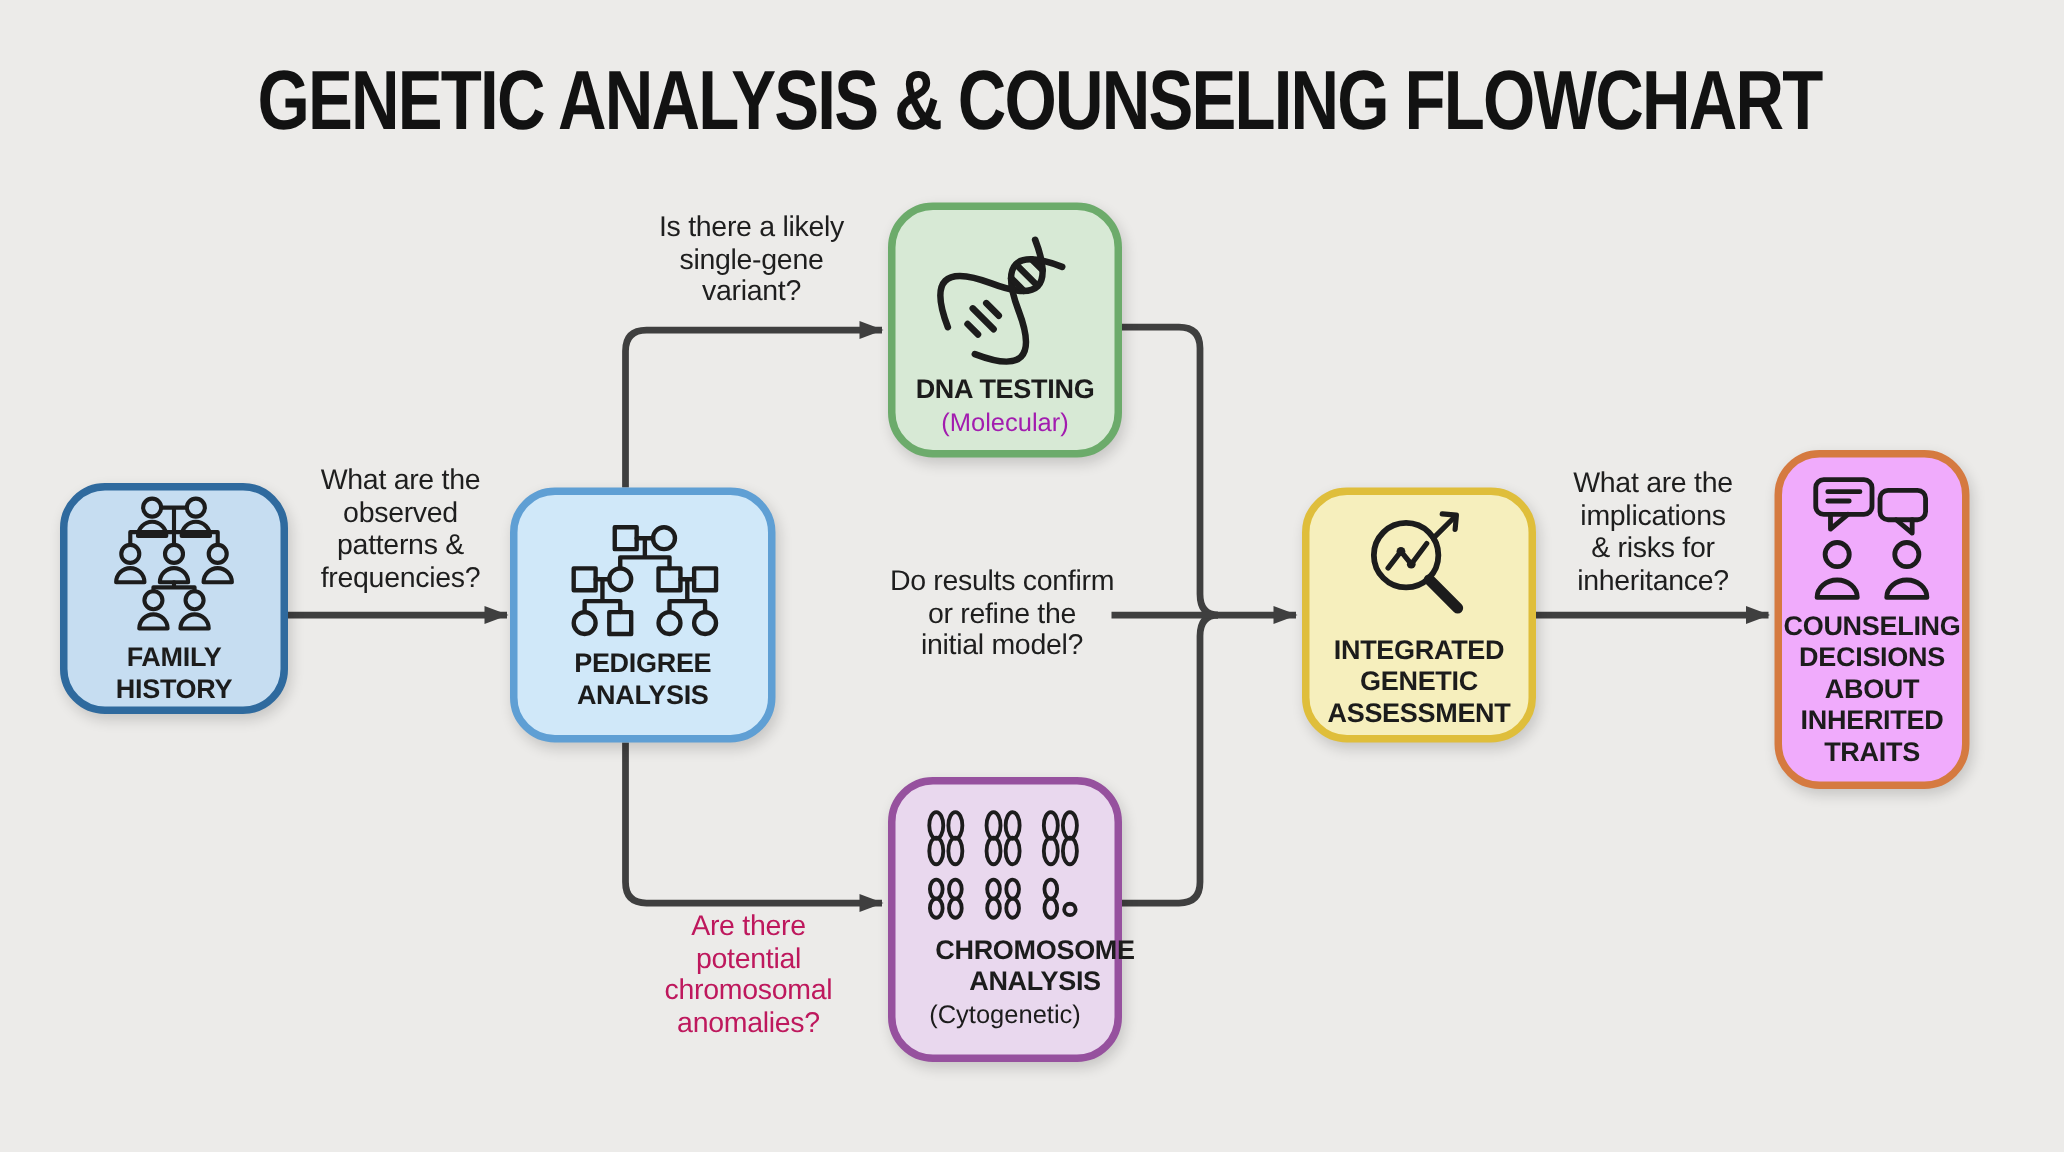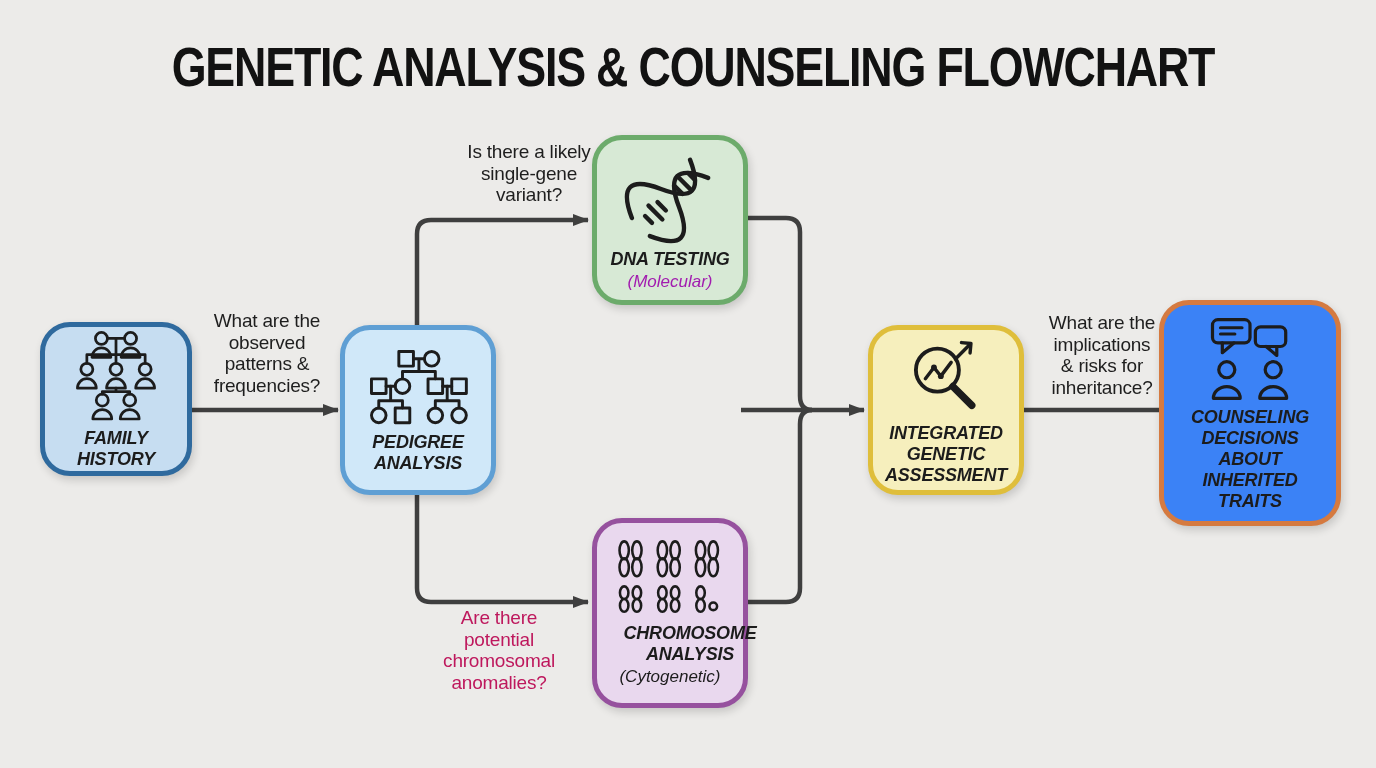--- a/index.html
+++ b/index.html
@@ -11,21 +11,21 @@
   .title {
     position:absolute; top:34px; left:0; width:100%;
     text-align:center; font-size:56px; font-weight:700; letter-spacing:-1.5px;
     transform:scaleX(0.80); transform-origin:center; white-space:nowrap;
   }
   .node {
     position:absolute; box-sizing:border-box;
     border-style:solid; border-width:5px; border-radius:30px;
     box-shadow:2px 4px 9px rgba(0,0,0,0.16);
     display:flex; flex-direction:column; align-items:center; justify-content:center;
-    gap:3px; padding:8px 4px;font-style:italic;
+    gap:3px; padding:8px 4px;
   }
   .node .label {
     font-weight:700; font-size:18px; line-height:1.16; text-align:center;
     white-space:pre-line; letter-spacing:-0.2px;
   }
   .node .sub { font-size:17px; line-height:1.1; text-align:center; }
   .q {
     position:absolute; font-size:19px; line-height:1.14; text-align:center;
     white-space:pre-line; letter-spacing:-0.2px;
   }
@@ -75,21 +75,21 @@
         <circle cx="34" cy="83" r="7"></circle>
           <path d="M23,105 a11,11 0 0 1 22,0 Z"></path>
         <circle cx="66" cy="83" r="7"></circle>
           <path d="M55,105 a11,11 0 0 1 22,0 Z"></path>
       </svg>
     </span>
     <div class="label" style="color: rgb(28, 28, 28);">FAMILY
 HISTORY</div>
   </div>
 
-  <div class="node" style="left: 340px; top: 325px; width: 156px; height: 170px; background-color: rgb(208, 232, 249); border-color: rgb(95, 159, 212);">
+  <div class="node" style="left: 340px; top: 325px; width: 177px; height: 170px; background-color: rgb(208, 232, 249); border-color: rgb(95, 159, 212);">
     <span class="icon" style="stroke: rgb(28, 28, 28); color: rgb(28, 28, 28);">
       <svg width="104" height="82" viewBox="0 0 114 88" stroke-width="3.2">
         <rect x="36" y="4" width="16" height="16"></rect>
           <circle cx="72" cy="12" r="8"></circle>
         <path d="M52,12 H64 M58,12 V26 M40,26 H76 M40,26 V34 M76,26 V34"></path>
         <rect x="6" y="34" width="16" height="16"></rect>
           <circle cx="40" cy="42" r="8"></circle>
         <rect x="68" y="34" width="16" height="16"></rect>
           <rect x="94" y="34" width="16" height="16"></rect>
         <path d="M22,42 H32 M84,42 H94"></path>
@@ -163,21 +163,21 @@
         <circle cx="44" cy="49" r="3.4" fill="currentColor" stroke="none"></circle>
         <path d="M61,29 L78,12" stroke-width="4"></path>
         <path d="M68,10 L79,11 L78,22" stroke-width="4"></path>
       </svg>
     </span>
     <div class="label" style="color: rgb(28, 28, 28);">INTEGRATED
 GENETIC
 ASSESSMENT</div>
   </div>
 
-  <div class="node" style="left: 1159px; top: 300px; width: 182px; height: 226px; background-color: #3b82f6; border-color: rgb(213, 122, 64);">
+  <div class="node" style="left: 1183px; top: 300px; width: 130px; height: 226px; background-color: #f0abfc; border-color: rgb(213, 122, 64);">
     <span class="icon" style="stroke: rgb(28, 28, 28); color: rgb(28, 28, 28);">
       <svg width="100" height="90" viewBox="0 0 112 100" stroke-width="3.6">
         <rect x="14" y="6" width="42" height="26" rx="6"></rect>
         <path d="M25,32 L25,43 L38,32"></path>
         <path d="M23,15 H47 M23,22 H39"></path>
         <rect x="62" y="14" width="34" height="22" rx="6"></rect>
         <path d="M86,36 L86,46 L74,36"></path>
         <circle cx="30" cy="62" r="9"></circle>
           <path d="M15,94 a15,13 0 0 1 30,0 Z"></path>
         <circle cx="82" cy="62" r="9"></circle>
@@ -188,23 +188,26 @@
 DECISIONS
 ABOUT
 INHERITED
 TRAITS</div>
   </div>
 
   <div class="q" style="left: 189px; top: 310px; width: 156px; color: rgb(30, 30, 30);">What are the
 observed
 patterns &amp;
 frequencies?</div>
-  <div class="q" style="left: 444px; top: 141px; width: 170px; color: rgb(30, 30, 30);">Is there a likely
+  <div class="q" style="left: 416px; top: 141px; width: 170px; color: rgb(30, 30, 30);">Is there a likely
 single-gene
 variant?</div>
+  <div class="q" style="left: 578px; top: 377px; width: 180px; color: rgb(30, 30, 30);">Do results confirm
+or refine the
+initial model?</div>
   <div class="q" style="left: 415px; top: 607px; width: 168px; color: #be185d;">Are there
 potential
 chromosomal
 anomalies?</div>
   <div class="q" style="left: 1026px; top: 312px; width: 152px; color: rgb(30, 30, 30);">What are the
 implications
 &amp; risks for
 inheritance?</div>
 
 </div>

